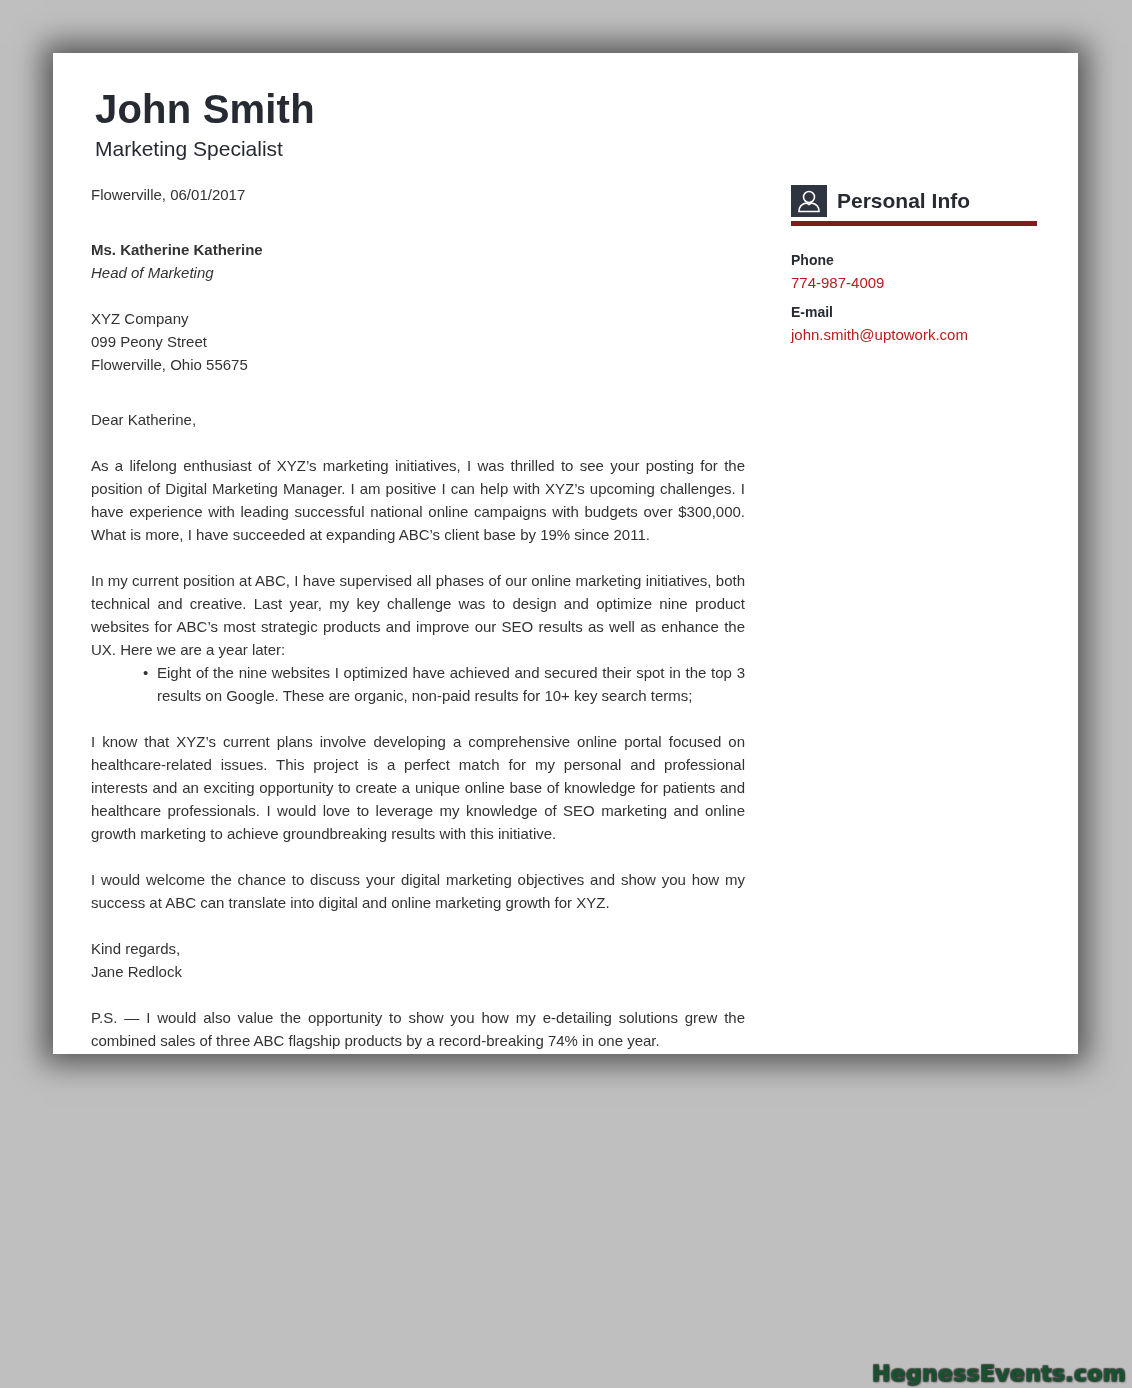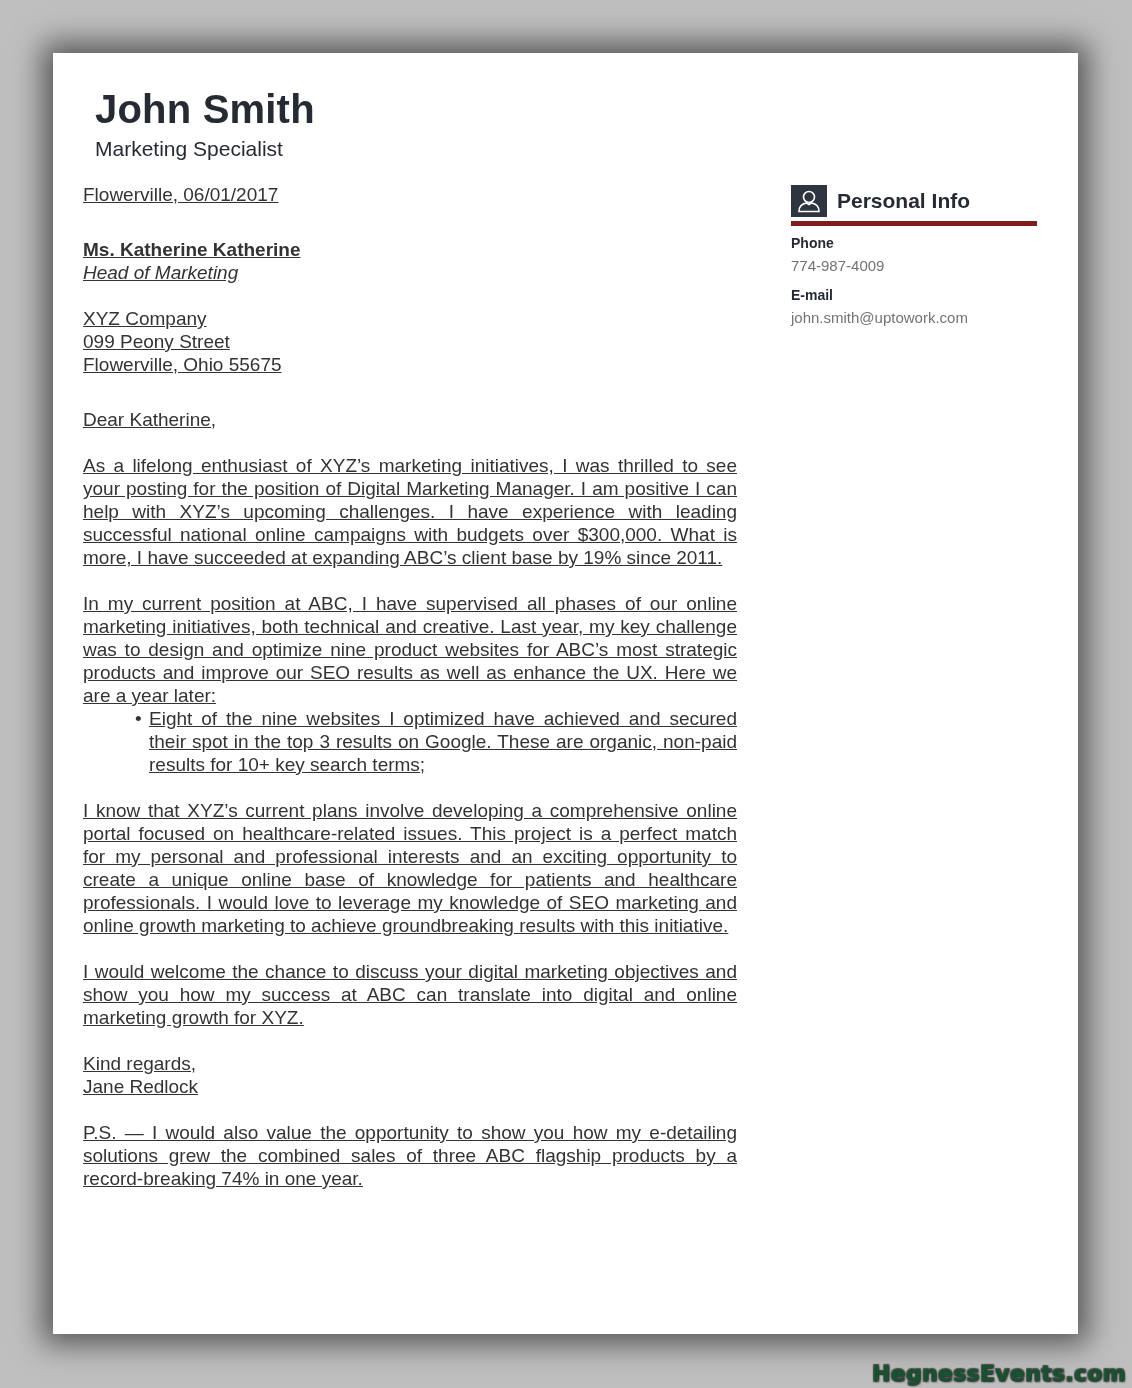--- a/index.html
+++ b/index.html
@@ -12,21 +12,21 @@
       background: #bfbfbf;
       position: relative;
       overflow: hidden;
       font-family: "Liberation Sans", sans-serif;
     }
     .page {
       position: absolute;
       left: 53px;
       top: 53px;
       width: 1025px;
-      height: 1281px;
+      height: 1001px;
       background: #ffffff;
       box-shadow: 0 0 28px 10px rgba(0,0,0,0.55);
       color: #2f3033;
     }
     .name {
       position: absolute;
       left: 42px;
       top: 33px;
       font-size: 40px;
       font-weight: bold;
@@ -38,27 +38,26 @@
     .role {
       position: absolute;
       left: 42px;
       top: 83px;
       font-size: 21px;
       color: #262a33;
       line-height: 26px;
     }
     .letter {
       position: absolute;
-      left: 30px;
+      left: 38px;
       top: 130px;
       width: 654px;
-      font-size: 19px;
+      font-size: 15px;
       line-height: 23px;
       color: #333333;
-      text-decoration: underline;
     }
     .letter p {
       margin: 0;
     }
     .gap { height: 23px; }
     .justify { text-align: justify; }
     .bold { font-weight: bold; }
     .italic { font-style: italic; }
     ul.bullets {
       margin: 0;
@@ -105,25 +104,25 @@
     }
     .info-label {
       font-size: 14px;
       font-weight: bold;
       color: #262a33;
       margin-top: 12px;
       line-height: 20px;
     }
     .info-value {
       font-size: 15px;
-      color: #737373;
+      color: #b91c1c;
       line-height: 23px;
       margin-top: 1px;
     }
-    .info-label.first { margin-top: 7px; }
+    .info-label.first { margin-top: 24px; }
     .info-label.second { margin-top: 8px; }
     .watermark {
       position: absolute;
       right: 6px;
       bottom: 2px;
       font-family: "DejaVu Sans", sans-serif;
       font-weight: bold;
       font-size: 22px;
       color: #14532d;
       text-shadow: 1px 1px 2px #333, -1px -1px 1px #555, 1px -1px 1px #555, -1px 1px 1px #555;

